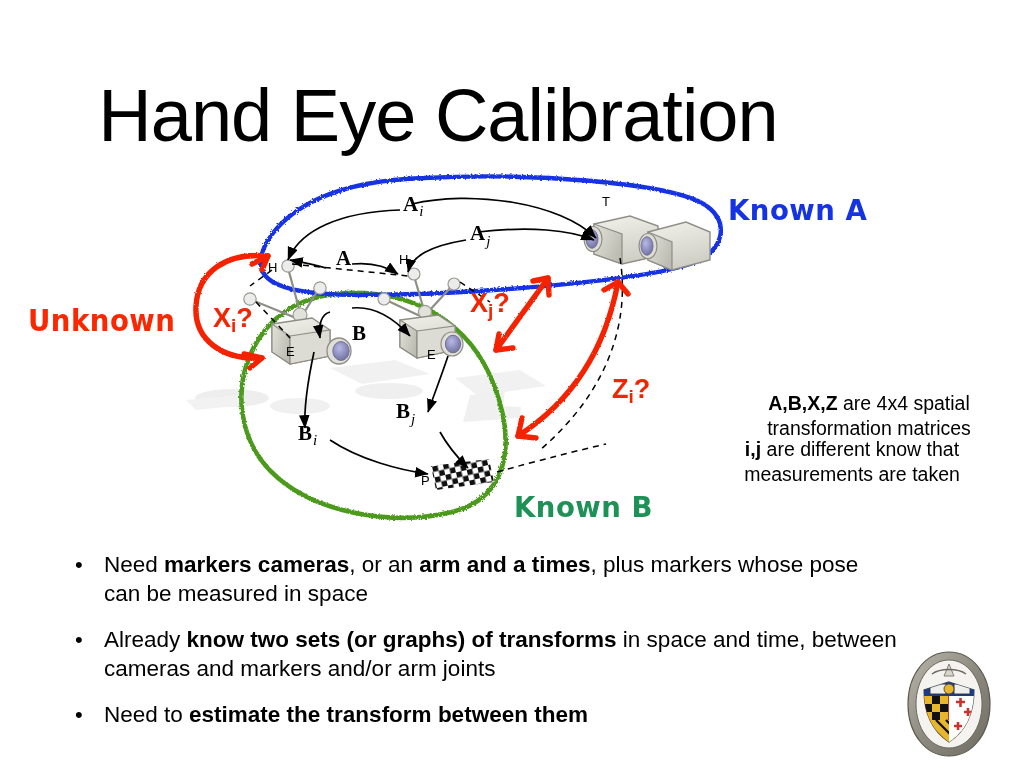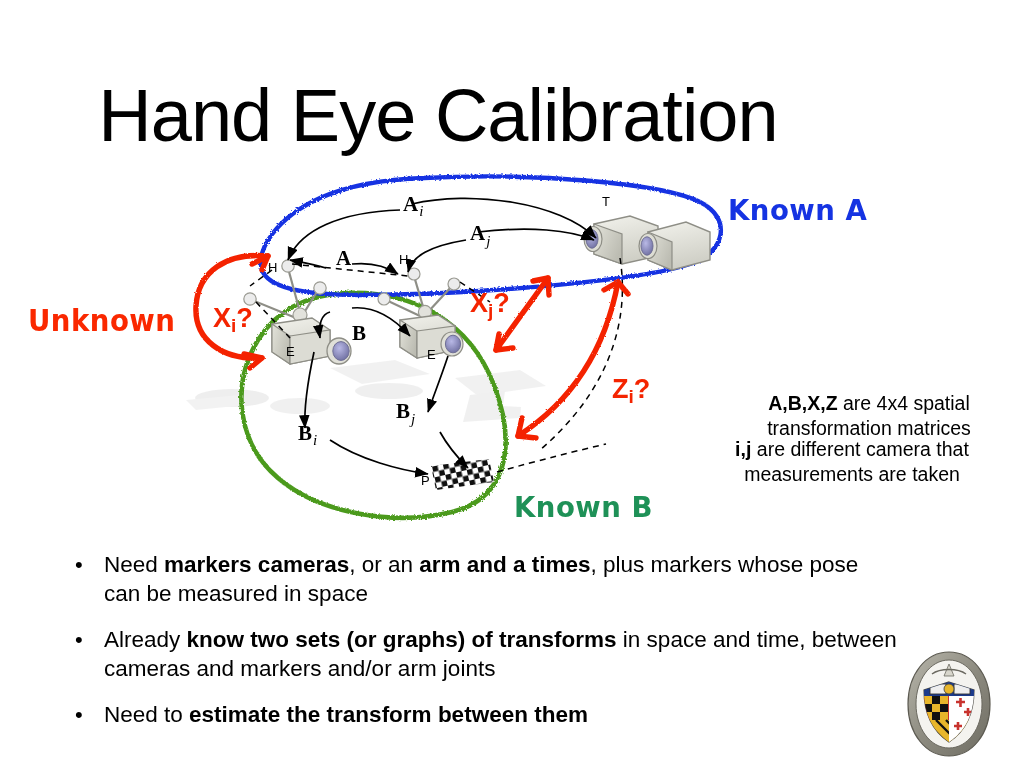--- a/index.html
+++ b/index.html
@@ -341,21 +341,21 @@
   <span>X</span><span class="sub">j</span><span>?</span>
 </div>
 <div class="query-label" id="query-zi">
   <span>Z</span><span class="sub">i</span><span>?</span>
 </div>
 
 <div class="side-note" id="note-matrices">
   <b>A,B,X,Z</b><span> are 4x4 spatial transformation matrices</span>
 </div>
 <div class="side-note" id="note-times">
-  <b>i,j</b><span> are different camera that measurements are taken</span>
+  <b>i,j</b><span> are different know that measurements are taken</span>
 </div>
 
 <div id="bullets">
     <div class="bullet-row"><span class="dot">•</span><span>Need </span><b>markers cameras</b><span>, or an </span><b>arm and a times</b><span>, plus markers whose pose can be measured in space</span></div>
     <div class="bullet-row"><span class="dot">•</span><span>Already </span><b>know two sets (or graphs) of transforms</b><span> in space and time, between cameras and markers and/or arm joints</span></div>
     <div class="bullet-row"><span class="dot">•</span><span>Need to </span><b>estimate the transform between them</b></div>
   </div>
 
 <div id="seal">
   <svg width="94" height="108" viewBox="0 0 94 108">

